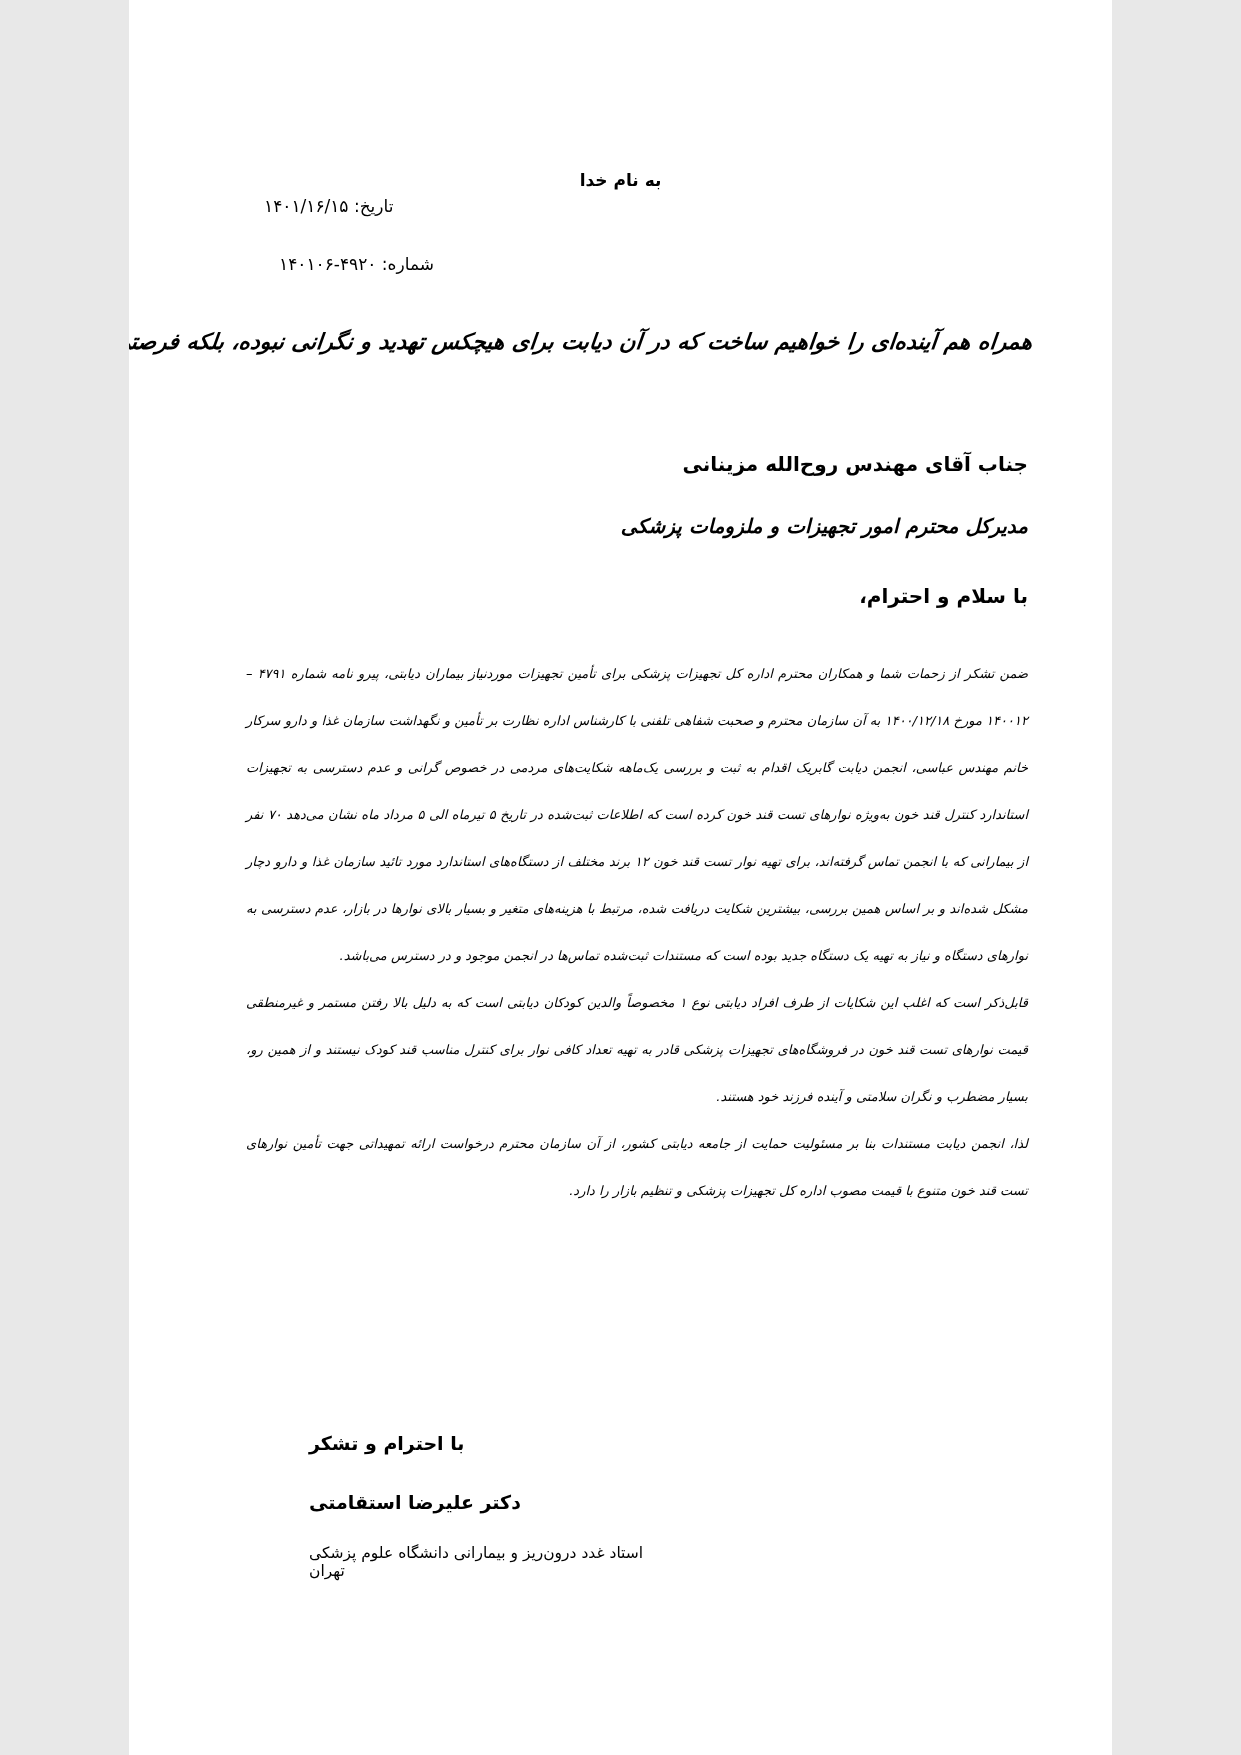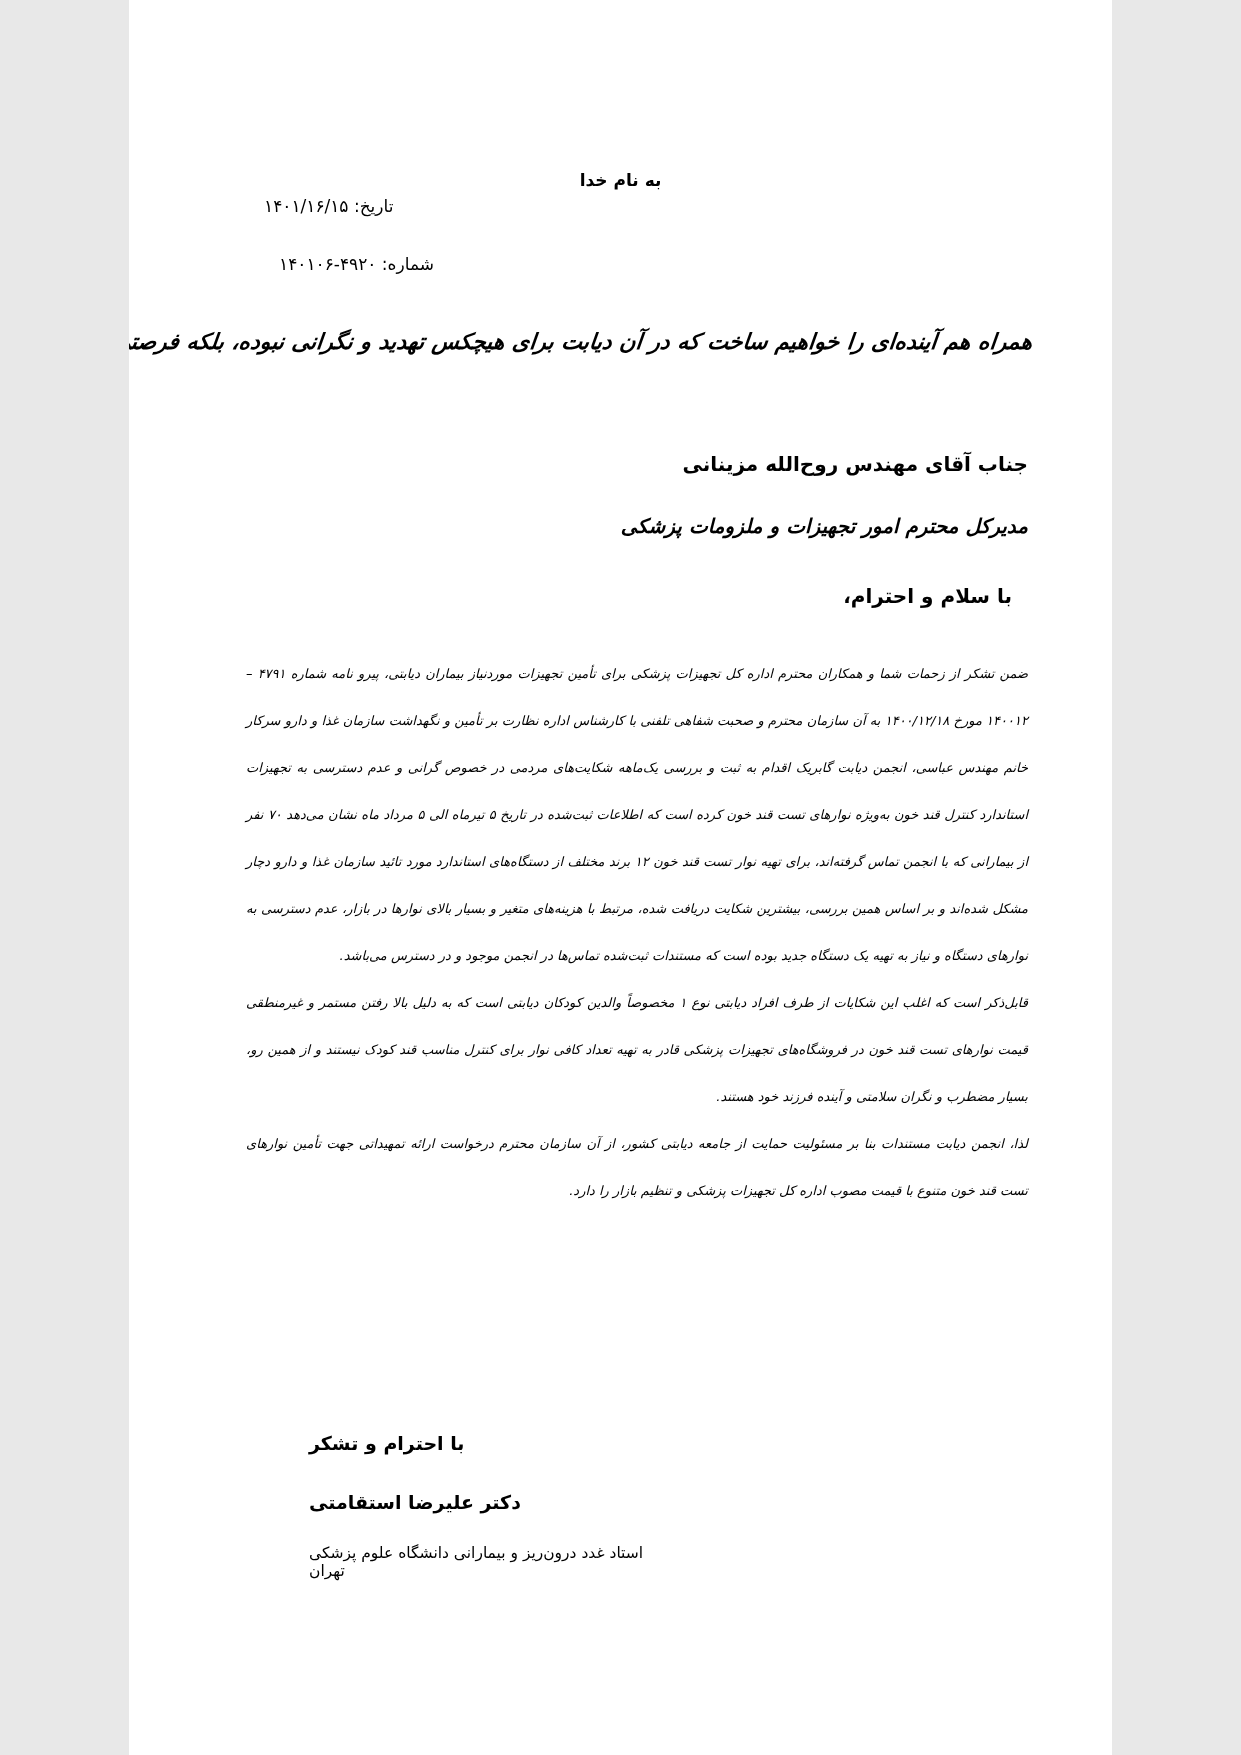--- a/index.html
+++ b/index.html
@@ -59,21 +59,21 @@
     position: absolute;
     top: 514px;
     right: 84px;
     font-weight: bold;
     font-size: 20px;
     font-style: italic;
   }
   .salutation {
     position: absolute;
     top: 584px;
-    right: 100px;
+    right: 84px;
     font-weight: bold;
     font-size: 20px;
   }
   .body-text {
     position: absolute;
     top: 650px;
     right: 84px;
     left: 117px;
     font-size: 13px;
     line-height: 47px;

